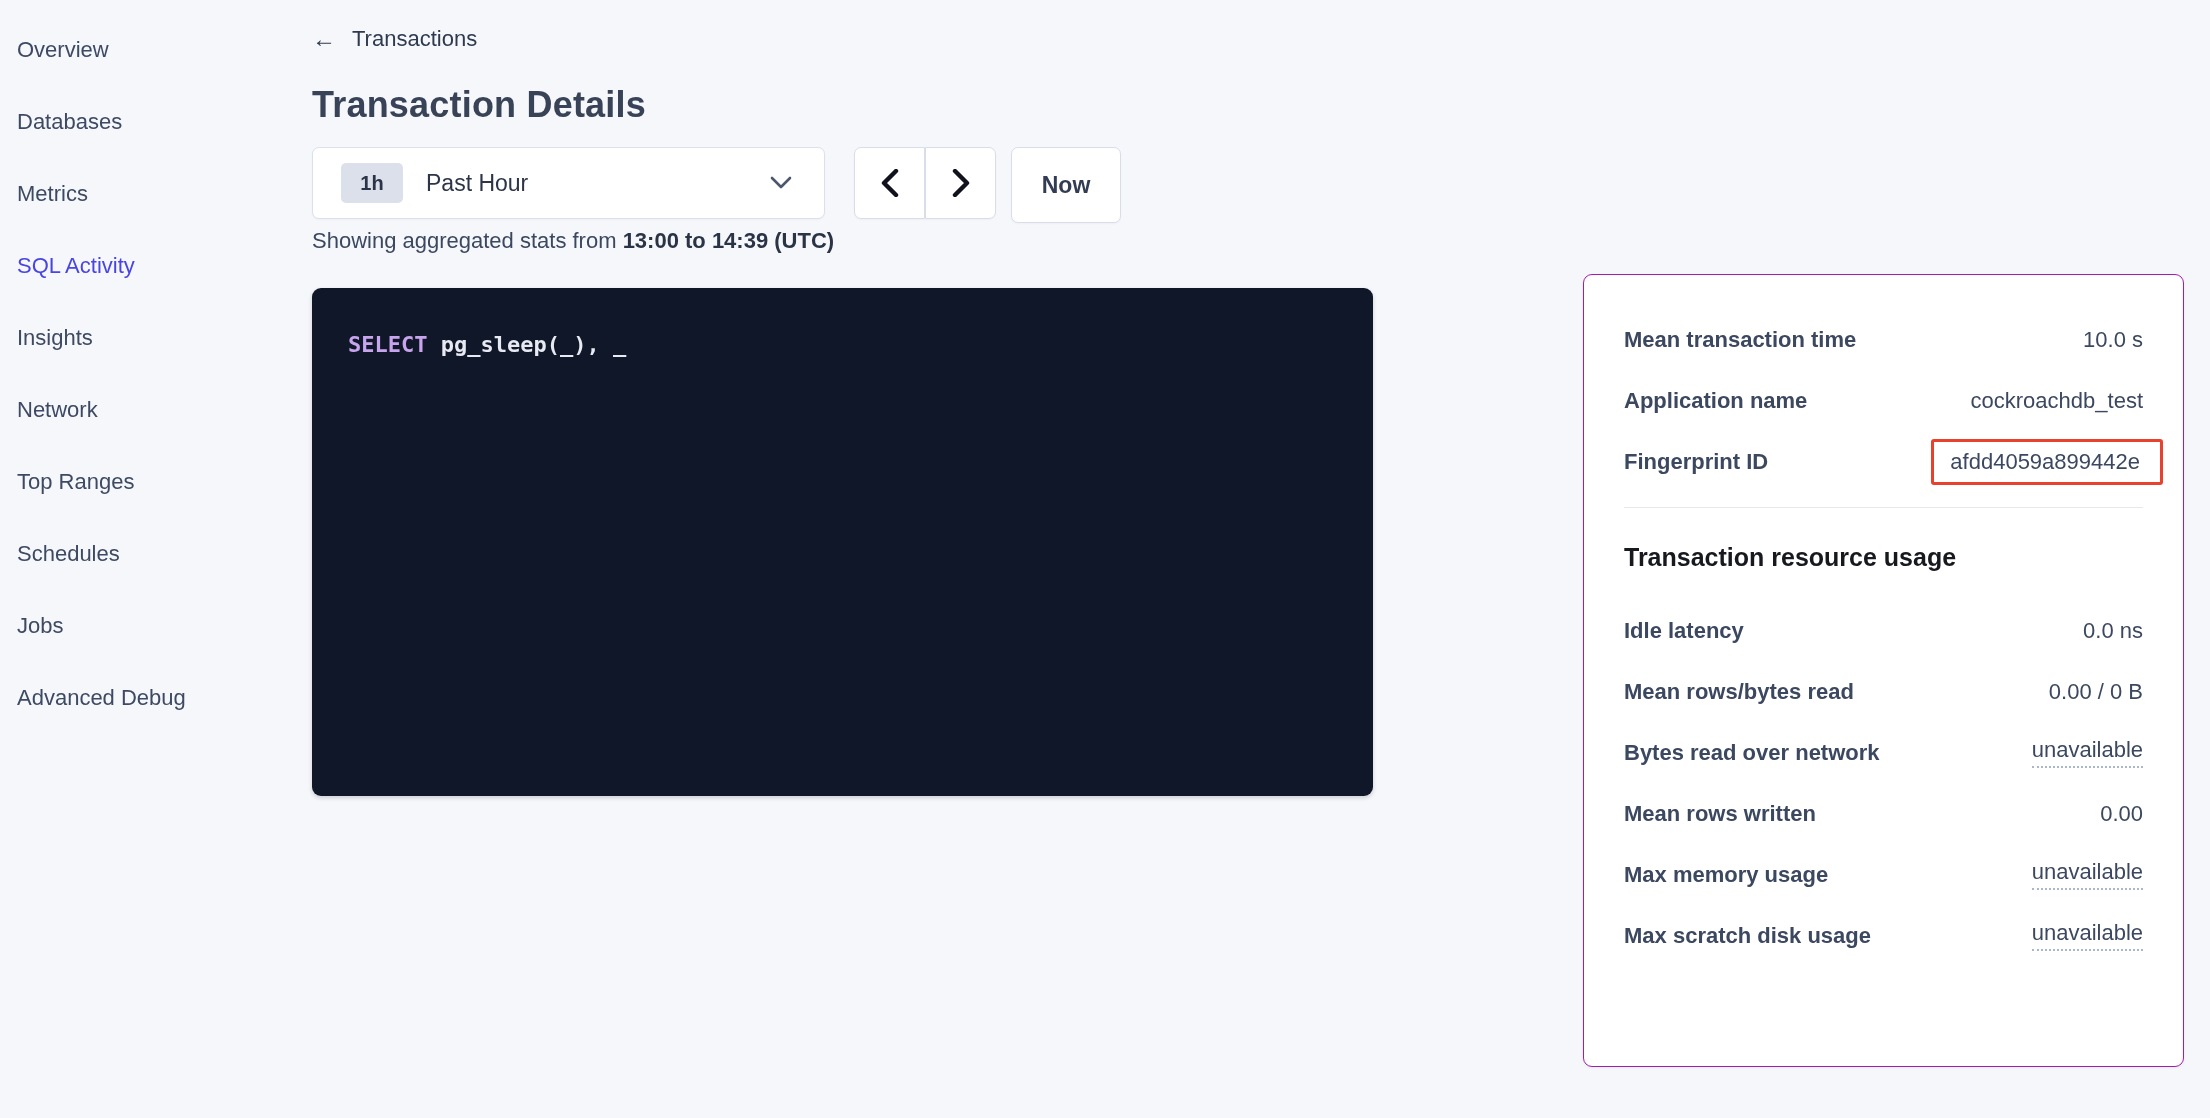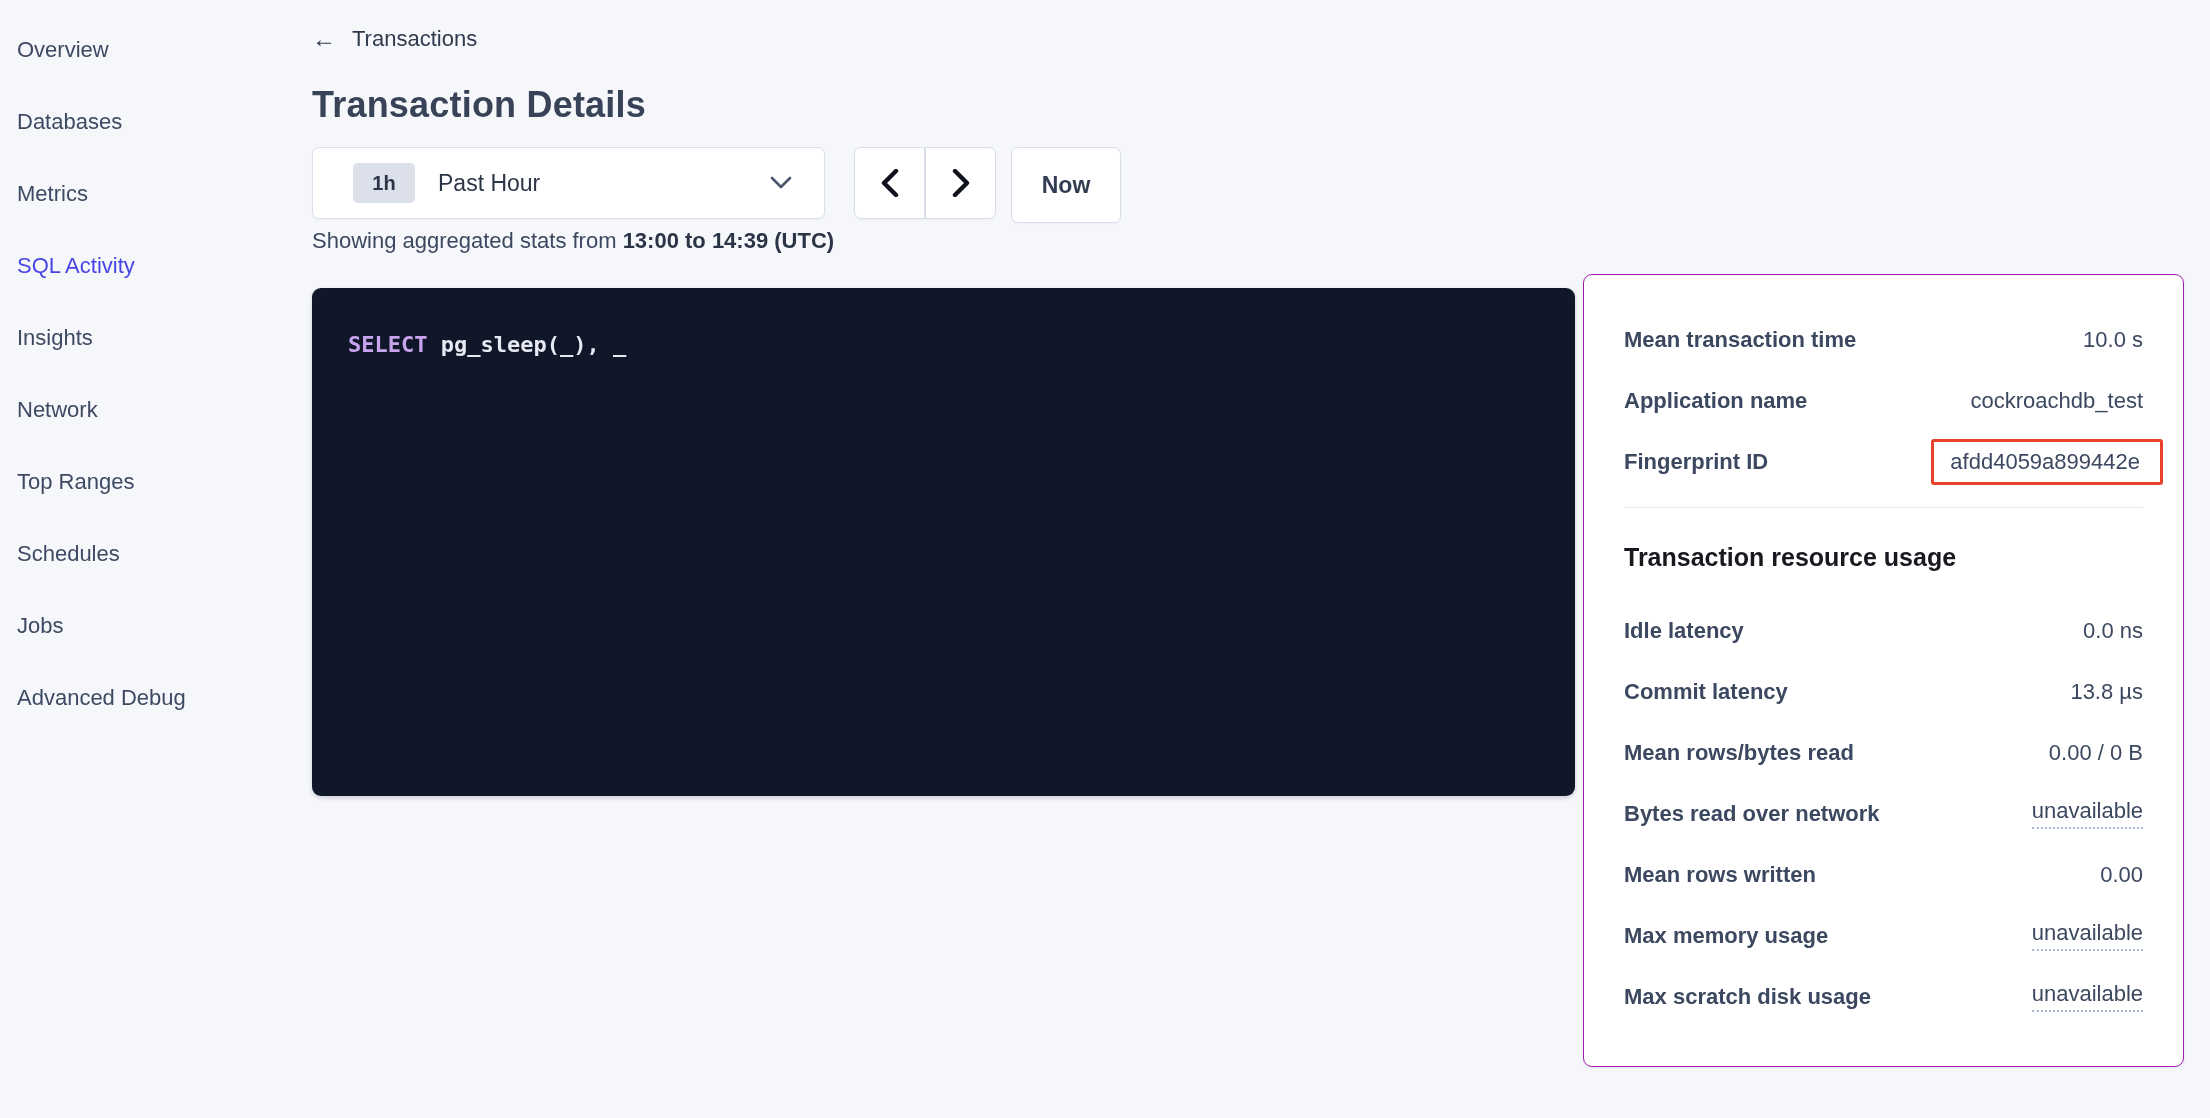--- a/index.html
+++ b/index.html
@@ -44,21 +44,21 @@
   }
 
   
   .time-dropdown {
     position: absolute; left: 312px; top: 147px;
     width: 513px; height: 72px;
     background: #ffffff;
     border: 1px solid #dbe0ec;
     border-radius: 7px;
     display: flex; align-items: center;
-    padding: 0 32px 0 40px;
+    padding: 0 32px 0 28px;
     cursor: pointer;
     box-shadow: 0 1px 2px rgba(40,50,80,0.04);
   }
   .time-badge {
     background: #dce0ea;
     border-radius: 5px;
     width: 62px; height: 40px;
     display: flex; align-items: center; justify-content: center;
     font-size: 20px; font-weight: 700; color: #2c3548;
     margin-right: 23px;
@@ -96,21 +96,21 @@
 
   .stats-line {
     position: absolute; left: 312px; top: 228px;
     font-size: 22px; color: #3c4860;
   }
   .stats-line b { color: #2b3446; font-weight: 700; }
 
   
   .sql-box {
     position: absolute; left: 312px; top: 288px;
-    width: 1263px; height: 508px;
+    width: 1061px; height: 508px;
     background: #101728;
     border-radius: 9px;
     padding: 44px 36px;
     box-shadow: 0 2px 4px rgba(20,28,50,0.18);
   }
   .sql-code {
     font-family: "DejaVu Sans Mono", monospace;
     font-size: 22px; font-weight: 700;
     color: #e7e9f3;
     white-space: pre;
@@ -239,24 +239,20 @@
 
   <hr class="card-divider">
 
   <h2 class="section-heading">Transaction resource usage</h2>
 
   <div class="kv-row">
     <span class="kv-label">Idle latency</span>
     <span class="kv-value">0.0 ns</span>
   </div>
 
-  <div class="kv-row">
-    <span class="kv-label">Commit latency</span>
-    <span class="kv-value">13.8 µs</span>
-  </div>
 
   <div class="kv-row">
     <span class="kv-label">Mean rows/bytes read</span>
     <span class="kv-value">0.00 / 0 B</span>
   </div>
 
   <div class="kv-row">
     <span class="kv-label">Bytes read over network</span>
     <span class="kv-value unavailable">unavailable</span>
   </div>

